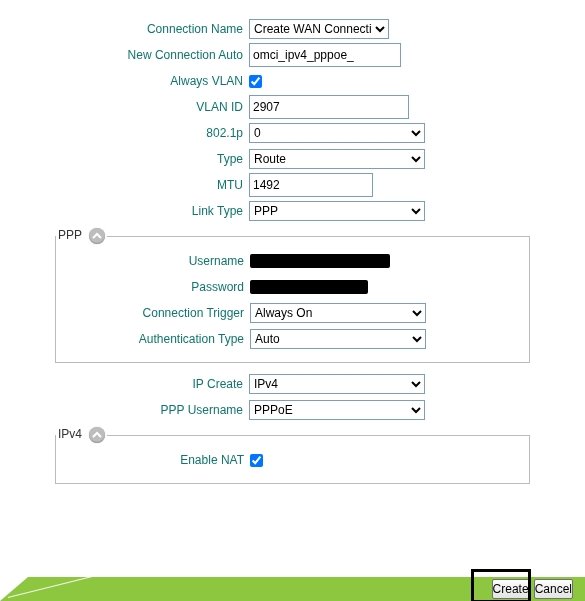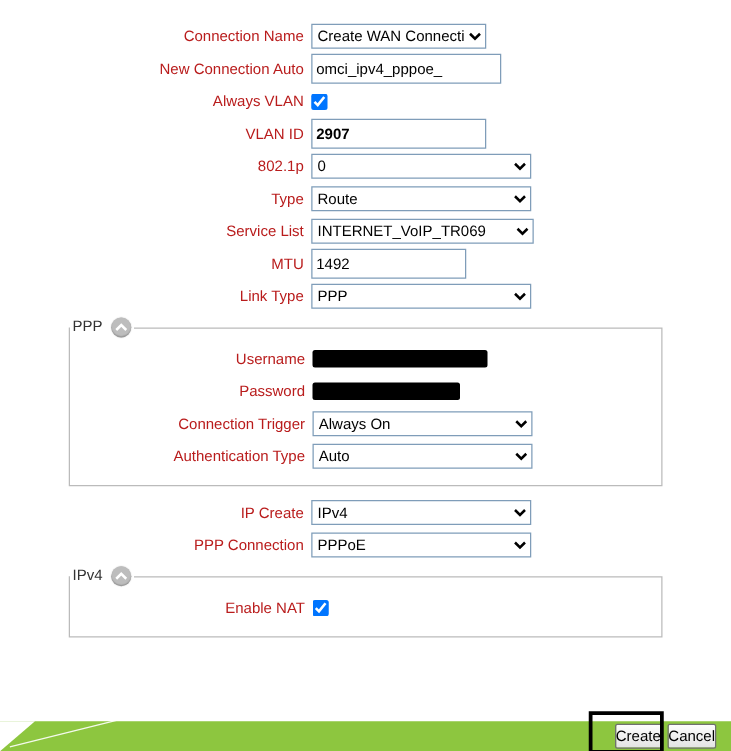--- a/index.html
+++ b/index.html
@@ -1,23 +1,23 @@
 <!DOCTYPE html>
 <html><head>
 <meta charset="utf-8">
 <style>
   html,body{margin:0;padding:0;width:585px;height:601px;font-family:Verdana,Arial,sans-serif;font-size:12px;color:#333;background:#fff;}
   .page{position:relative;width:585px;height:601px;}
   .form-area{padding:18px 55px 0 55px;}
   .row{display:flex;align-items:center;margin-bottom:4px;height:22px;}
-  .lbl{width:188px;text-align:right;padding-right:6px;color:#b91c1c;}
+  .lbl{width:188px;text-align:right;padding-right:6px;color:#0f766e;}
   .ctl{display:flex;align-items:center;}
   input[type=text],input[type=password]{height:18px;font-size:12px;font-family:inherit;border:1px solid #7f9db9;padding:11px 3px;background:#fff;box-sizing:border-box;}
   .w-name{width:152px;}
-  .w-vlanid{width:140px;font-weight:bold;}
+  .w-vlanid{width:160px;}
   .w-mtu{width:124px;}
   select{height:20px;font-size:12px;font-family:inherit;border:1px solid #7f9db9;background:#fff;box-sizing:border-box;}
   .sel-140{width:140px;}
   .sel-176{width:176px;}
   .sel-180{width:178px;}
   input[type=checkbox]{width:13px;height:13px;margin:0;}
   .redacted{display:inline-block;height:14px;background:#000;border-radius:2px;}
   .red1{width:140px;}
   .red2{width:118px;}
   fieldset{border:1px solid #bbb;margin:6px 0 10px 0;padding:6px 0 8px 0;position:relative;}
@@ -79,28 +79,20 @@
 
     <div class="row">
       <div class="lbl">Type</div>
       <div class="ctl">
         <select class="sel-176">
           <option>Route</option>
         </select>
       </div>
     </div>
 
-    <div class="row">
-      <div class="lbl">Service List</div>
-      <div class="ctl">
-        <select class="sel-180">
-          <option>INTERNET_VoIP_TR069</option>
-        </select>
-      </div>
-    </div>
 
     <div class="row">
       <div class="lbl">MTU</div>
       <div class="ctl">
         <input type="text" class="w-mtu" value="1492" style="">
       </div>
     </div>
 
     <div class="row">
       <div class="lbl">Link Type</div>
@@ -159,21 +151,21 @@
     <div class="row">
       <div class="lbl">IP Create</div>
       <div class="ctl">
         <select class="sel-176">
           <option>IPv4</option>
         </select>
       </div>
     </div>
 
     <div class="row">
-      <div class="lbl">PPP Connection</div>
+      <div class="lbl">PPP Username</div>
       <div class="ctl">
         <select class="sel-176">
           <option>PPPoE</option>
         </select>
       </div>
     </div>
 
     <fieldset>
       <legend>
         <span>IPv4</span>

